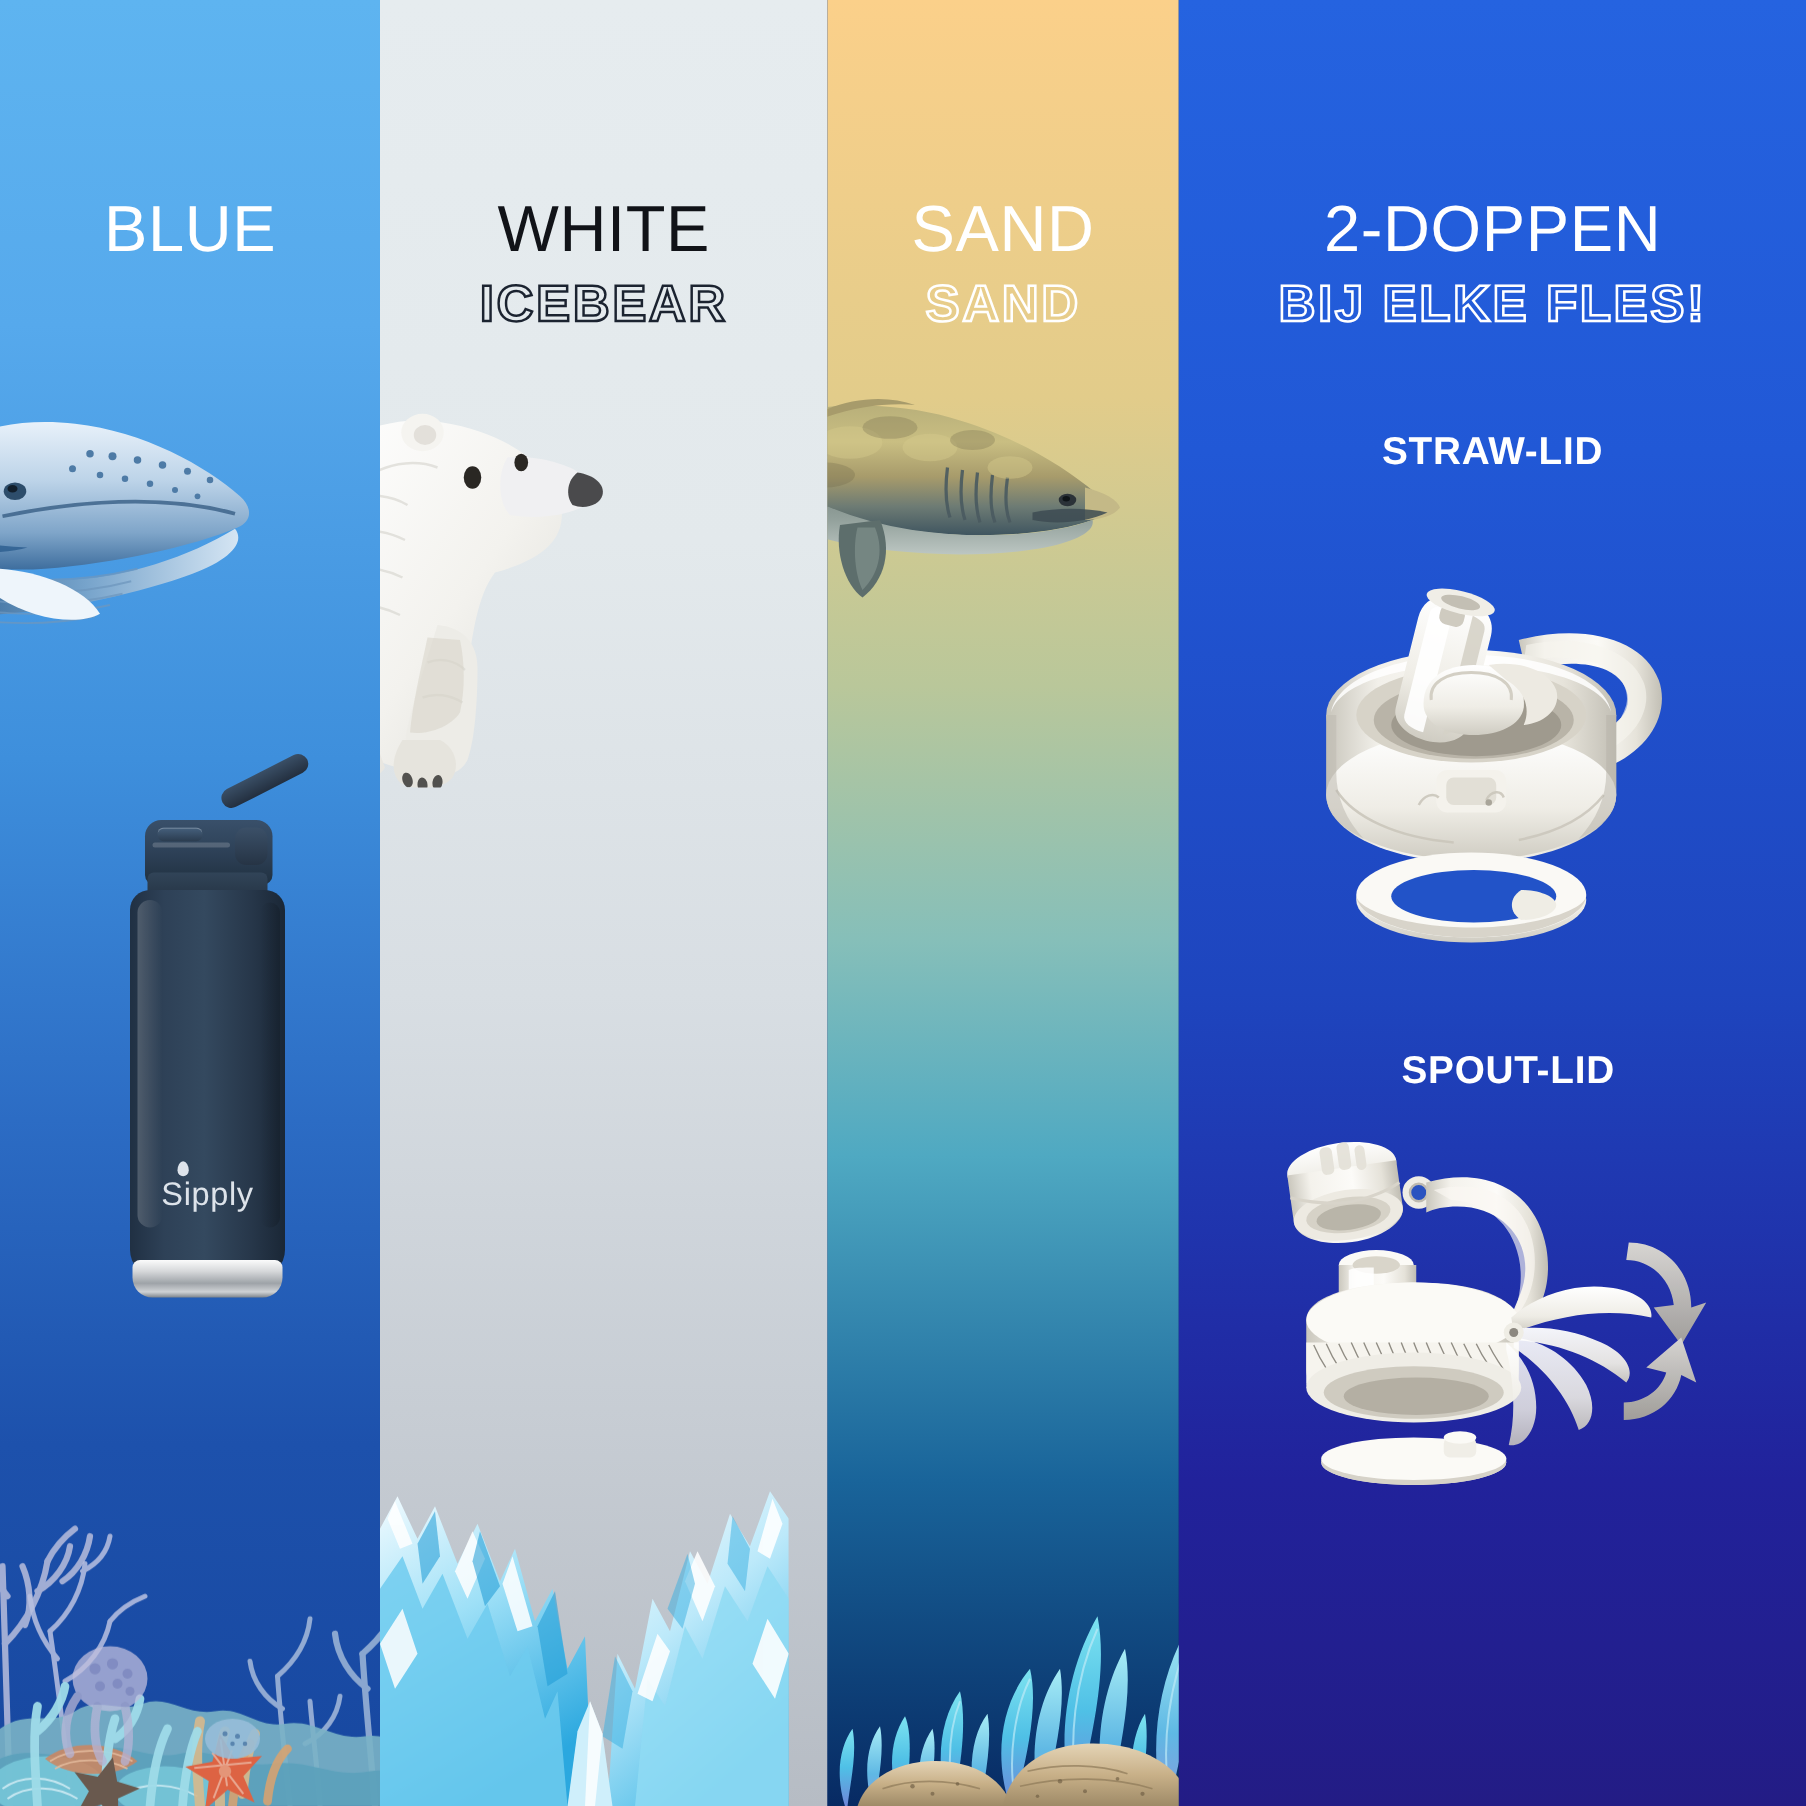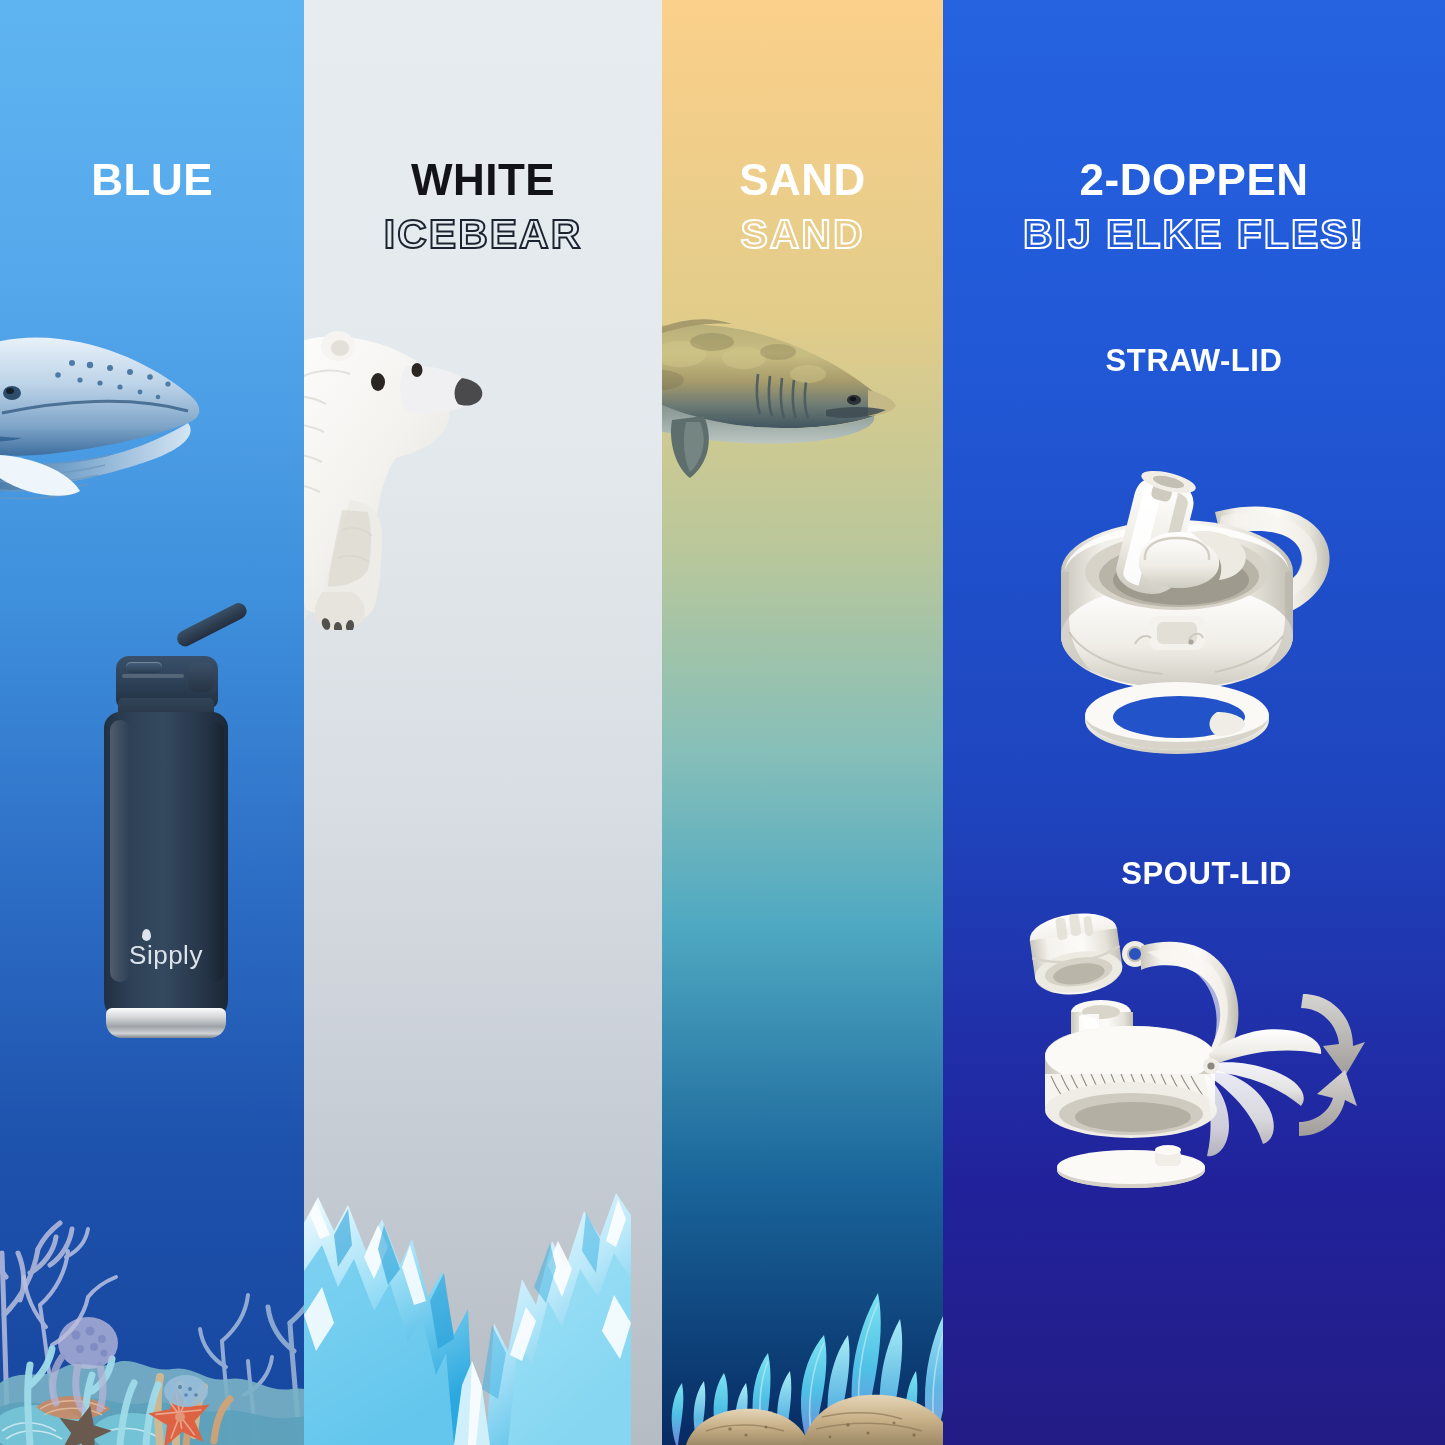--- a/index.html
+++ b/index.html
@@ -9,21 +9,21 @@
   .poster { position:relative; width:1445px; height:1445px; display:flex; }
 
   .col { position:relative; height:1445px; overflow:hidden; }
   .col-blue  { width:331px; background:linear-gradient(180deg,#5EB4F0 0%,#56A9EC 18%,#3E8FDC 42%,#2C6CC4 62%,#1D51AC 80%,#17479F 100%); }
   .col-white { width:389px; background:linear-gradient(180deg,#E6ECEF 0%,#E3E9EC 30%,#D8DEE3 55%,#C7CDD4 78%,#B6BCC4 100%); }
   .col-sand  { width:306px; background:linear-gradient(180deg,#FBD08A 0%,#E2CC8A 22%,#B9C79A 38%,#86BFB9 52%,#4FA9C2 64%,#19649A 82%,#072A63 100%); }
   .col-doppen{ width:546px; background:linear-gradient(180deg,#2563E0 0%,#2158D6 25%,#1E45BE 55%,#21229B 82%,#231C85 100%); }
 
   
   .head { position:absolute; left:0; right:0; text-align:center; z-index:30; }
-  .head .l1 { font-size:44px; font-weight:700; letter-spacing:0.5px; line-height:1.05; }
+  .head .l1 { font-size:52px; font-weight:400; letter-spacing:0.5px; line-height:1.05; }
   .head .l2 { font-size:41px; font-weight:700; letter-spacing:2px; line-height:1.25; margin-top:6px; }
 
   .t-white { color:#ffffff; }
   .t-black { color:#111318; }
   .o-white { color:transparent; -webkit-text-stroke:2px #ffffff; }
   .o-black { color:transparent; -webkit-text-stroke:2px #1b2330; }
 
   
   .lidlabel { position:absolute; left:0; right:0; text-align:center; color:#fff;
               font-size:31px; font-weight:700; letter-spacing:0.6px; z-index:30; }
@@ -593,21 +593,21 @@
           <ellipse cx="0" cy="0" rx="92" ry="34" fill="url(#lw2)"></ellipse>
           <ellipse cx="0" cy="-4" rx="92" ry="34" fill="#FAF9F5"></ellipse>
           <ellipse cx="2" cy="-3" rx="66" ry="21" fill="#2253C8"></ellipse>
           <path d="M-92,-4 C-92,14 -50,30 0,30 C50,30 92,14 92,-4 C92,8 50,22 0,22
                    C-50,22 -92,8 -92,-4 Z" fill="#D8D4CA"></path>
           <path d="M40,-8 C56,-8 68,-2 68,4 C68,10 56,16 40,16 C30,10 30,-2 40,-8 Z" fill="#EFEDE5"></path>
         </g>
       </svg>
     </div>
 
-    <div class="lidlabel" style="top:856px;padding-left:25px;">SPOUT-LID</div>
+    <div class="lidlabel" style="top:838px;padding-left:25px;">SPOUT-LID</div>
 
     <div class="lidart" style="left:62px; top:898px; width:360px; height:300px;">
       <svg viewBox="0 0 360 300" width="360" height="300">
         <defs>
           <linearGradient id="sp1" x1="0" y1="0" x2="1" y2="0">
             <stop offset="0%" stop-color="#CAC7BD"></stop>
               <stop offset="20%" stop-color="#F4F2EC"></stop>
             <stop offset="58%" stop-color="#FCFBF8"></stop>
               <stop offset="85%" stop-color="#E5E2D9"></stop>
             <stop offset="100%" stop-color="#C0BDB3"></stop>

